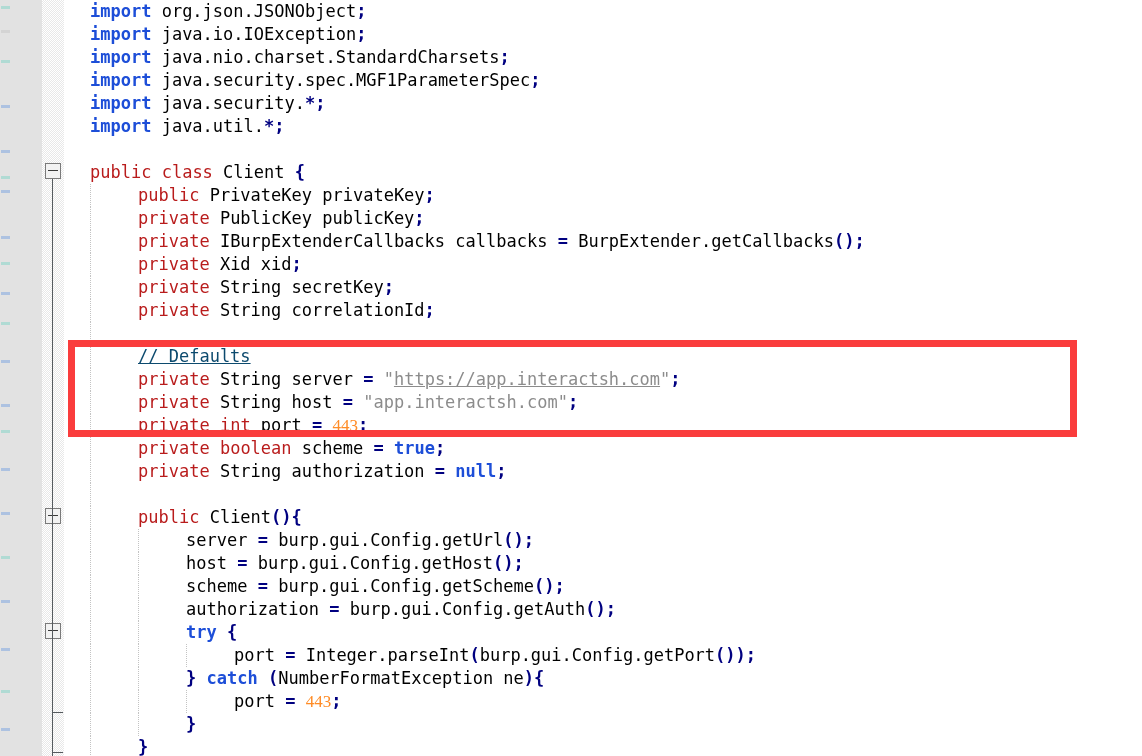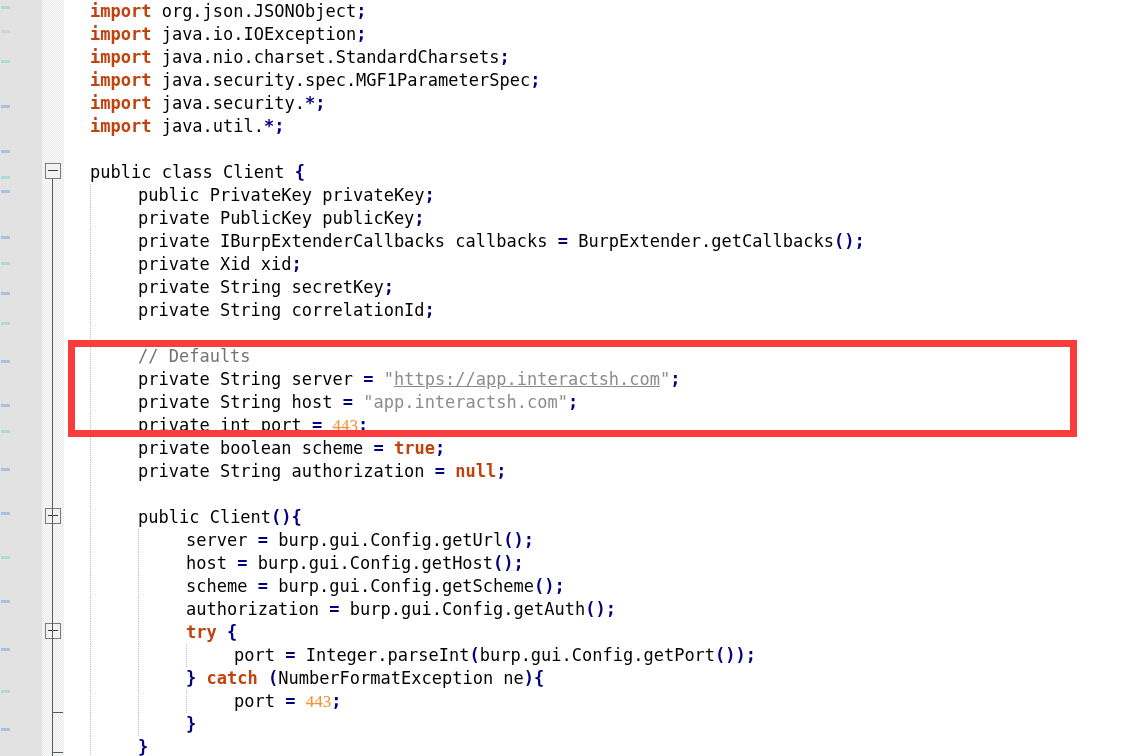--- a/index.html
+++ b/index.html
@@ -59,28 +59,28 @@
   .guide{
     position:absolute;top:0;width:1px;height:23px;z-index:1;
     background-image:linear-gradient(to bottom,#c3c3c3 50%,transparent 50%);
     background-size:1px 2px;
   }
   .guide.g1{left:26px;}
   .guide.g2{left:74px;}
   .guide.g3{left:122px;}
 
   
-  .kw   {color:#c2410c;font-weight:bold;}          
-  .mod  {color:#000000;}                           
+  .kw   {color:#1d4ed8;font-weight:bold;}          
+  .mod  {color:#b91c1c;}                           
   .id   {color:#000000;}
   .cls  {color:#000000;}
   .str  {color:#8c8c8c;}
   .strlink{color:#8c8c8c;text-decoration:underline;}
   .num  {color:#ff8c26;font-family:Liberation Serif, serif;}
-  .cmt  {color:#737373;}
+  .cmt  {color:#0c4a6e;text-decoration:underline;}
   .op   {color:#000080;font-weight:bold;}
 
   
   #redbox{
     position:absolute;left:68px;top:340px;width:1009px;height:97px;
     border:7px solid #fa3c3c;box-sizing:border-box;
     z-index:5;pointer-events:none;
   }
 </style>
 </head>

